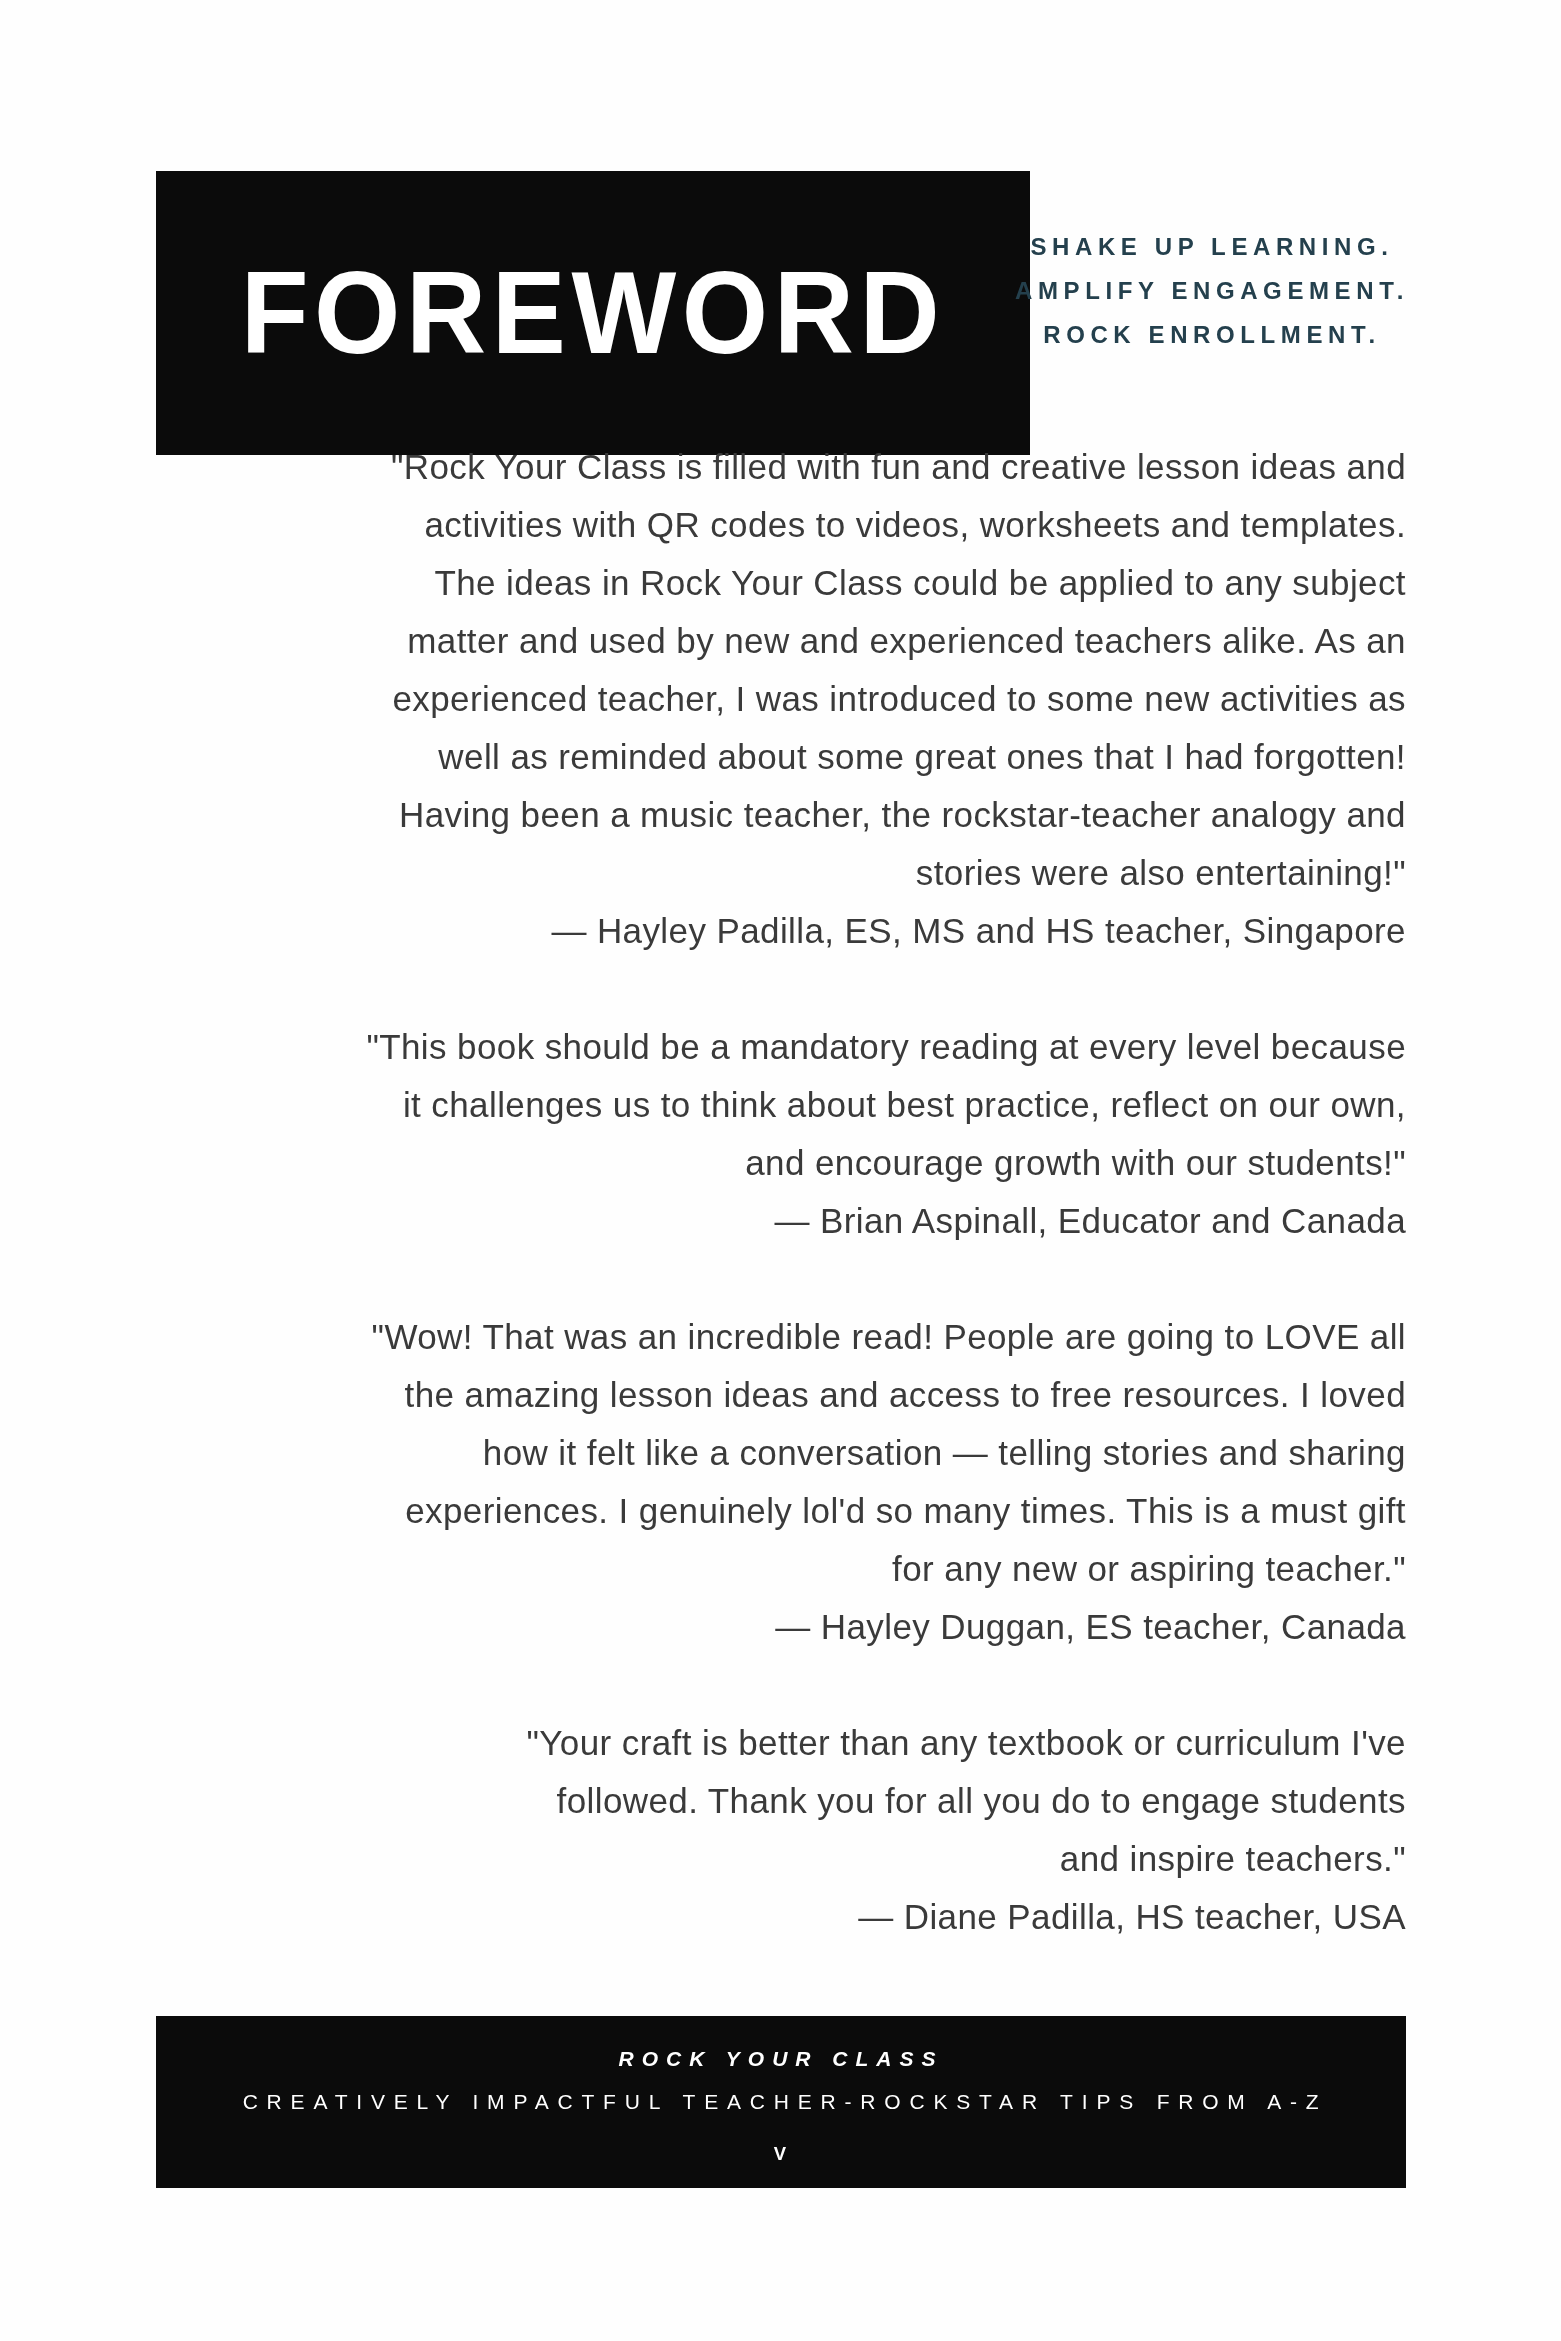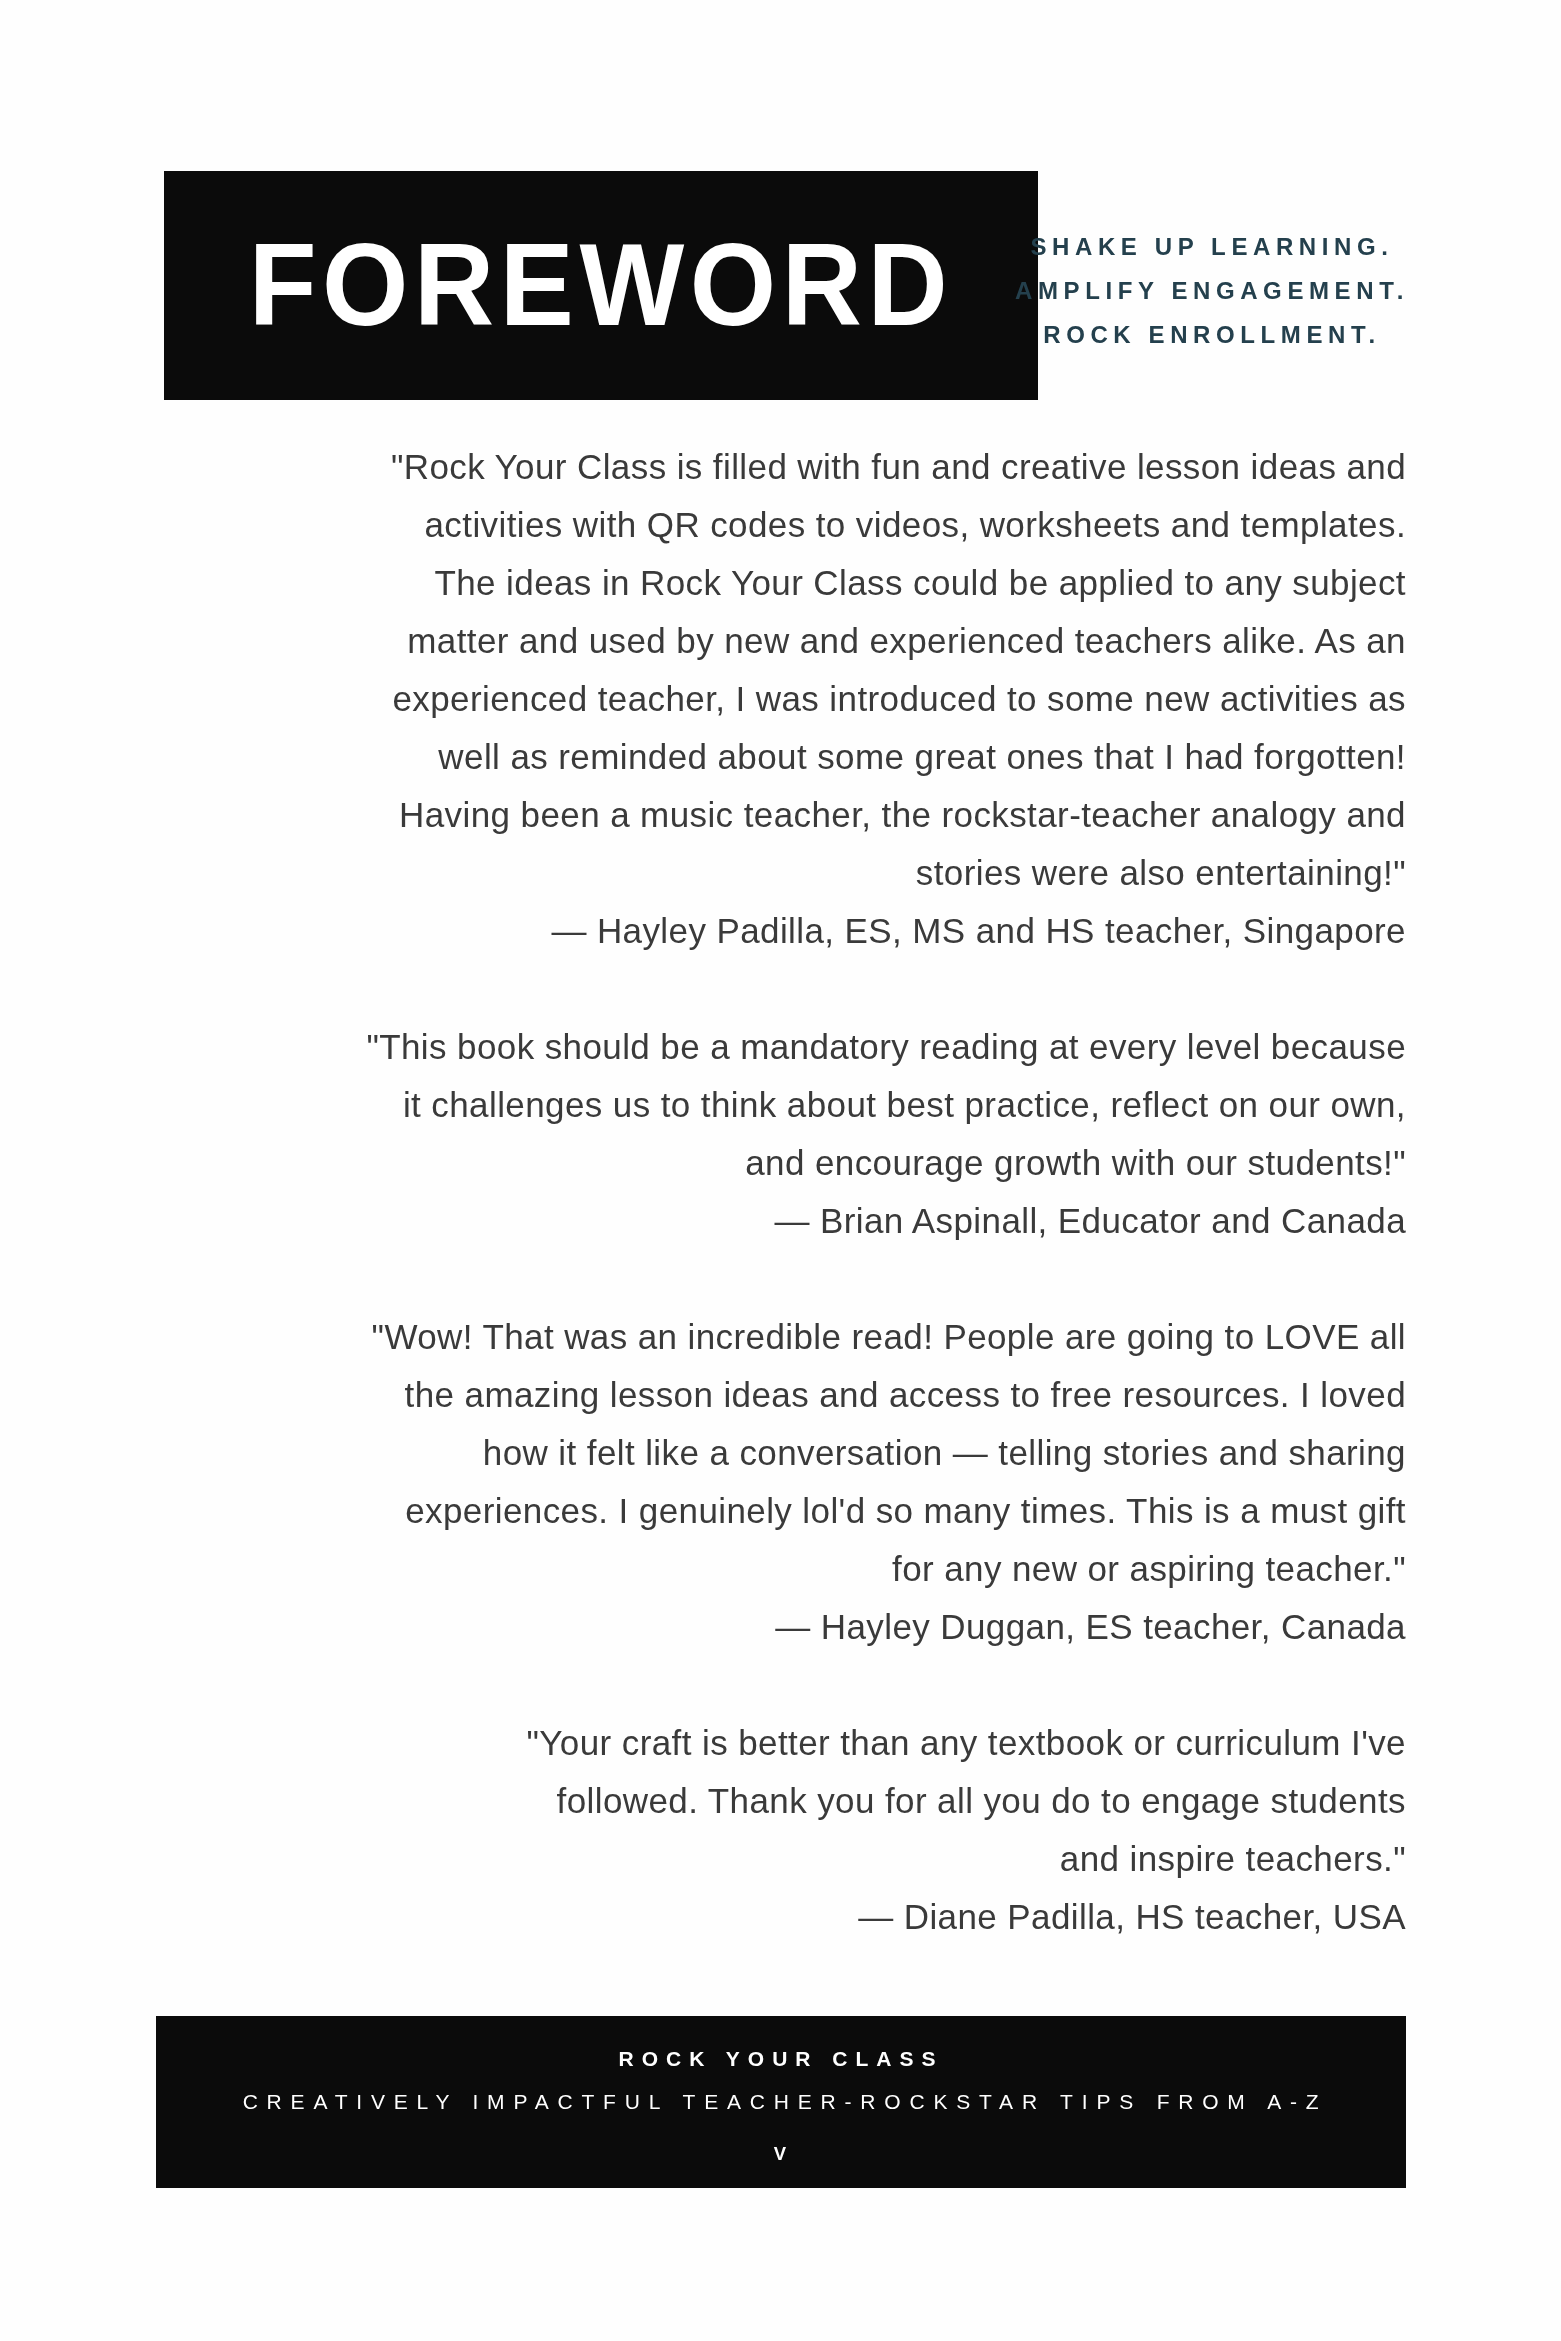--- a/index.html
+++ b/index.html
@@ -9,22 +9,22 @@
     height: 2342px;
     background: #fefefe;
     font-family: "Liberation Sans", sans-serif;
     overflow: hidden;
     margin: 0 auto;
   }
 
   
   .header-box {
     position: absolute;
-    left: 164px; top: 171px;
-    width: 874px; height: 229px;
+    left: 156px; top: 171px;
+    width: 874px; height: 284px;
     background: #0b0b0b;
     display: flex; align-items: center; justify-content: center;
   }
   .header-title {
     color: #ffffff;
     font-size: 111px;
     font-weight: 800;
     letter-spacing: 5.6px;
     line-height: 1;
     transform: scaleY(1.06);
@@ -69,20 +69,21 @@
     background: #0b0b0b;
     color: #ffffff;
     text-align: center;
   }
   .footer-title {
     padding-top: 31px;
     font-size: 21px;
     font-weight: 600;
     letter-spacing: 8px;
     line-height: 1.15;
+    font-style: italic;
   }
   .footer-subtitle {
     margin-top: 18.5px;
     font-size: 21px;
     font-weight: 500;
     letter-spacing: 8.8px;
     line-height: 1.15;
     margin-left: 8px;
   }
   .footer-page {

